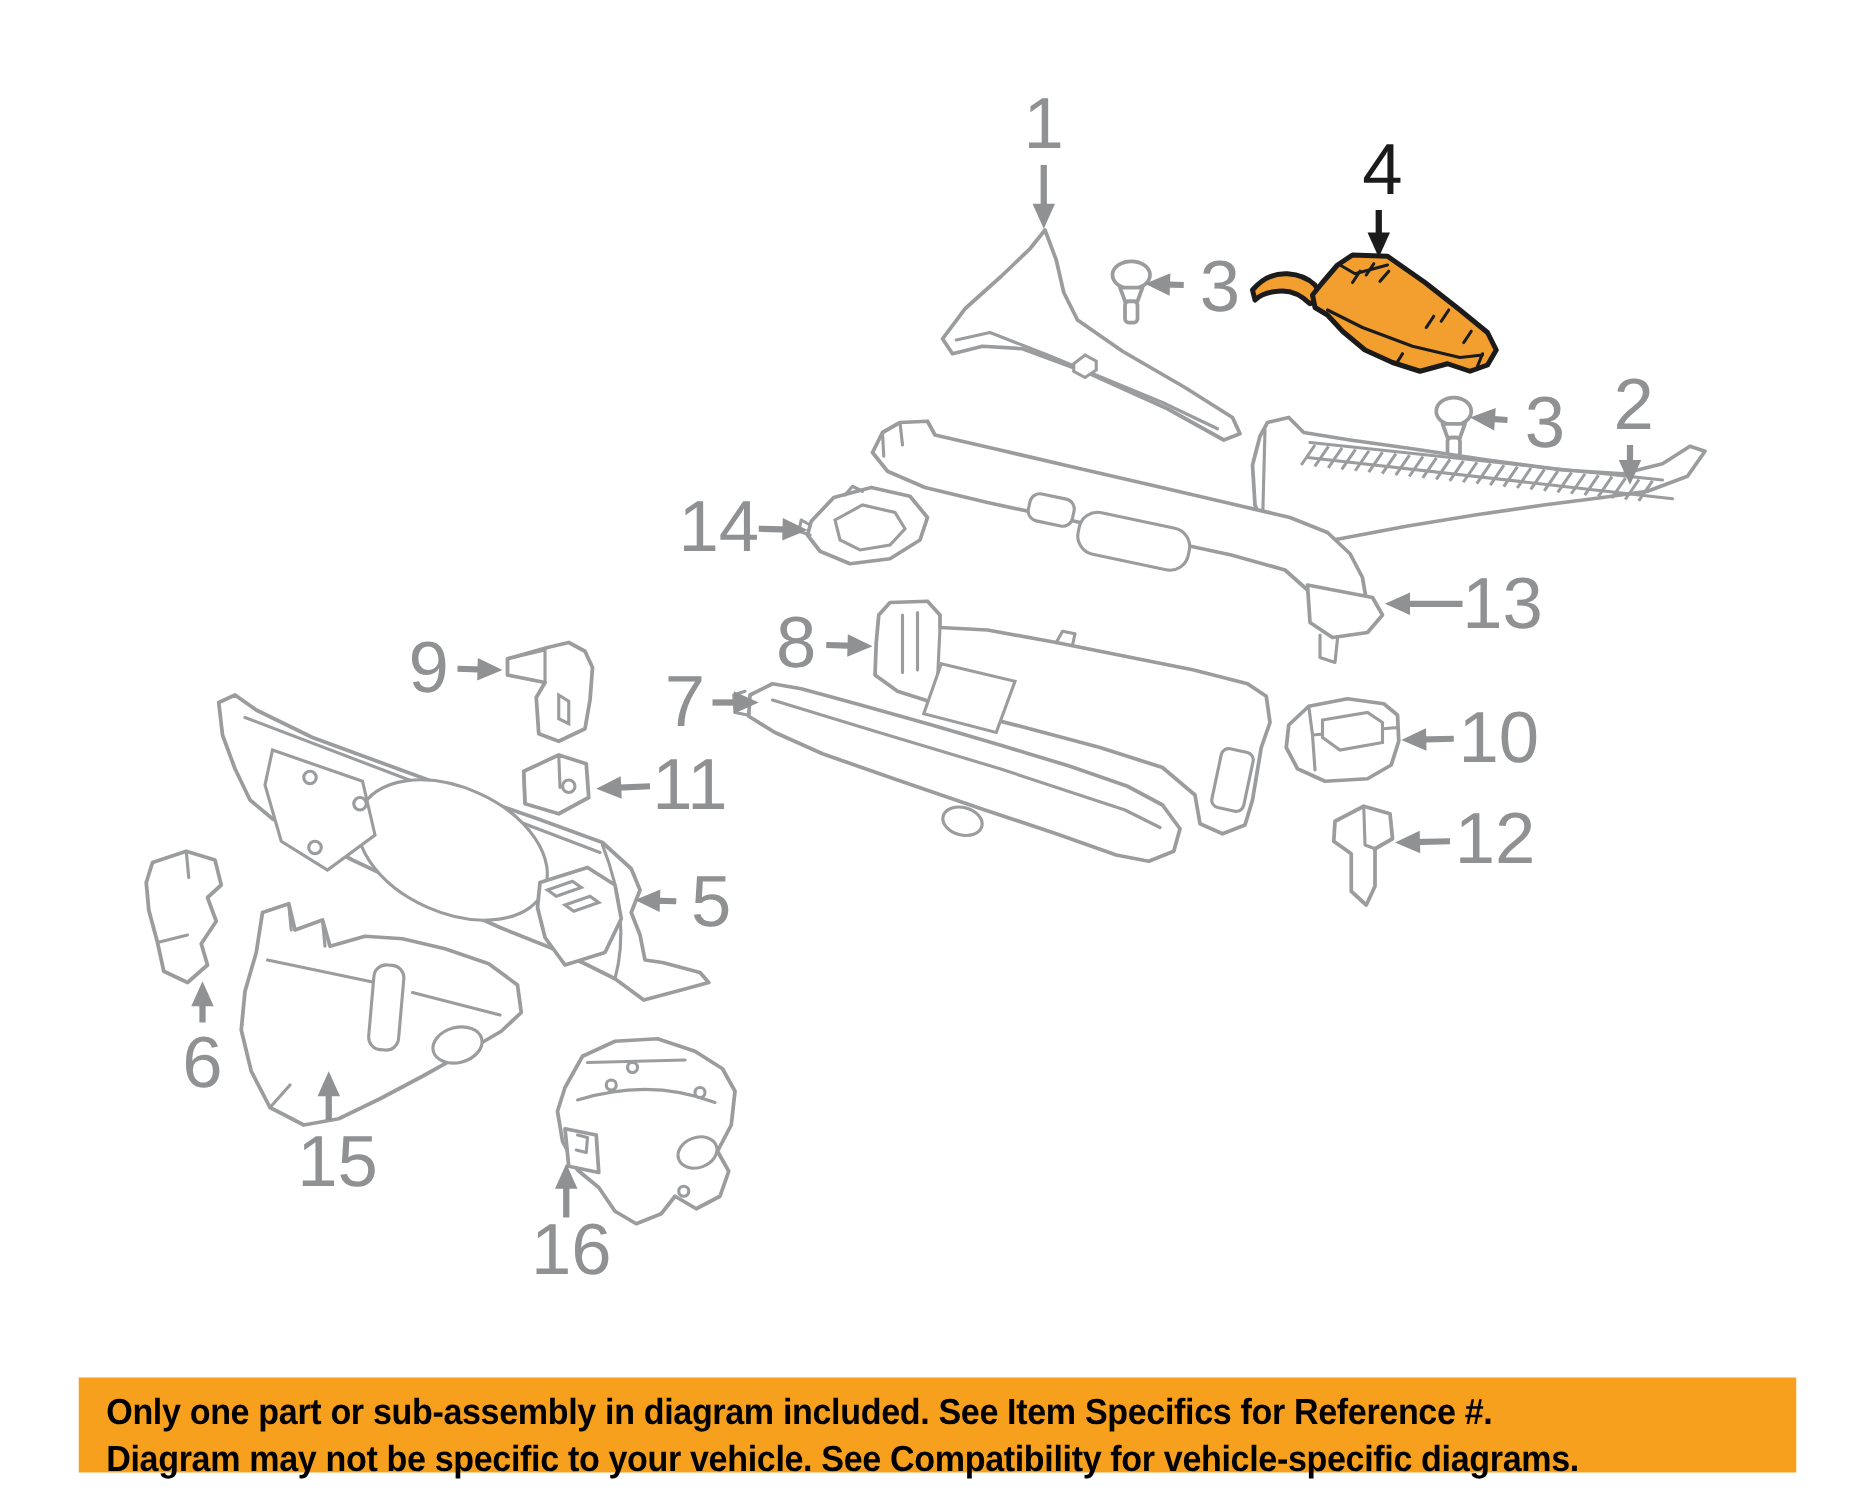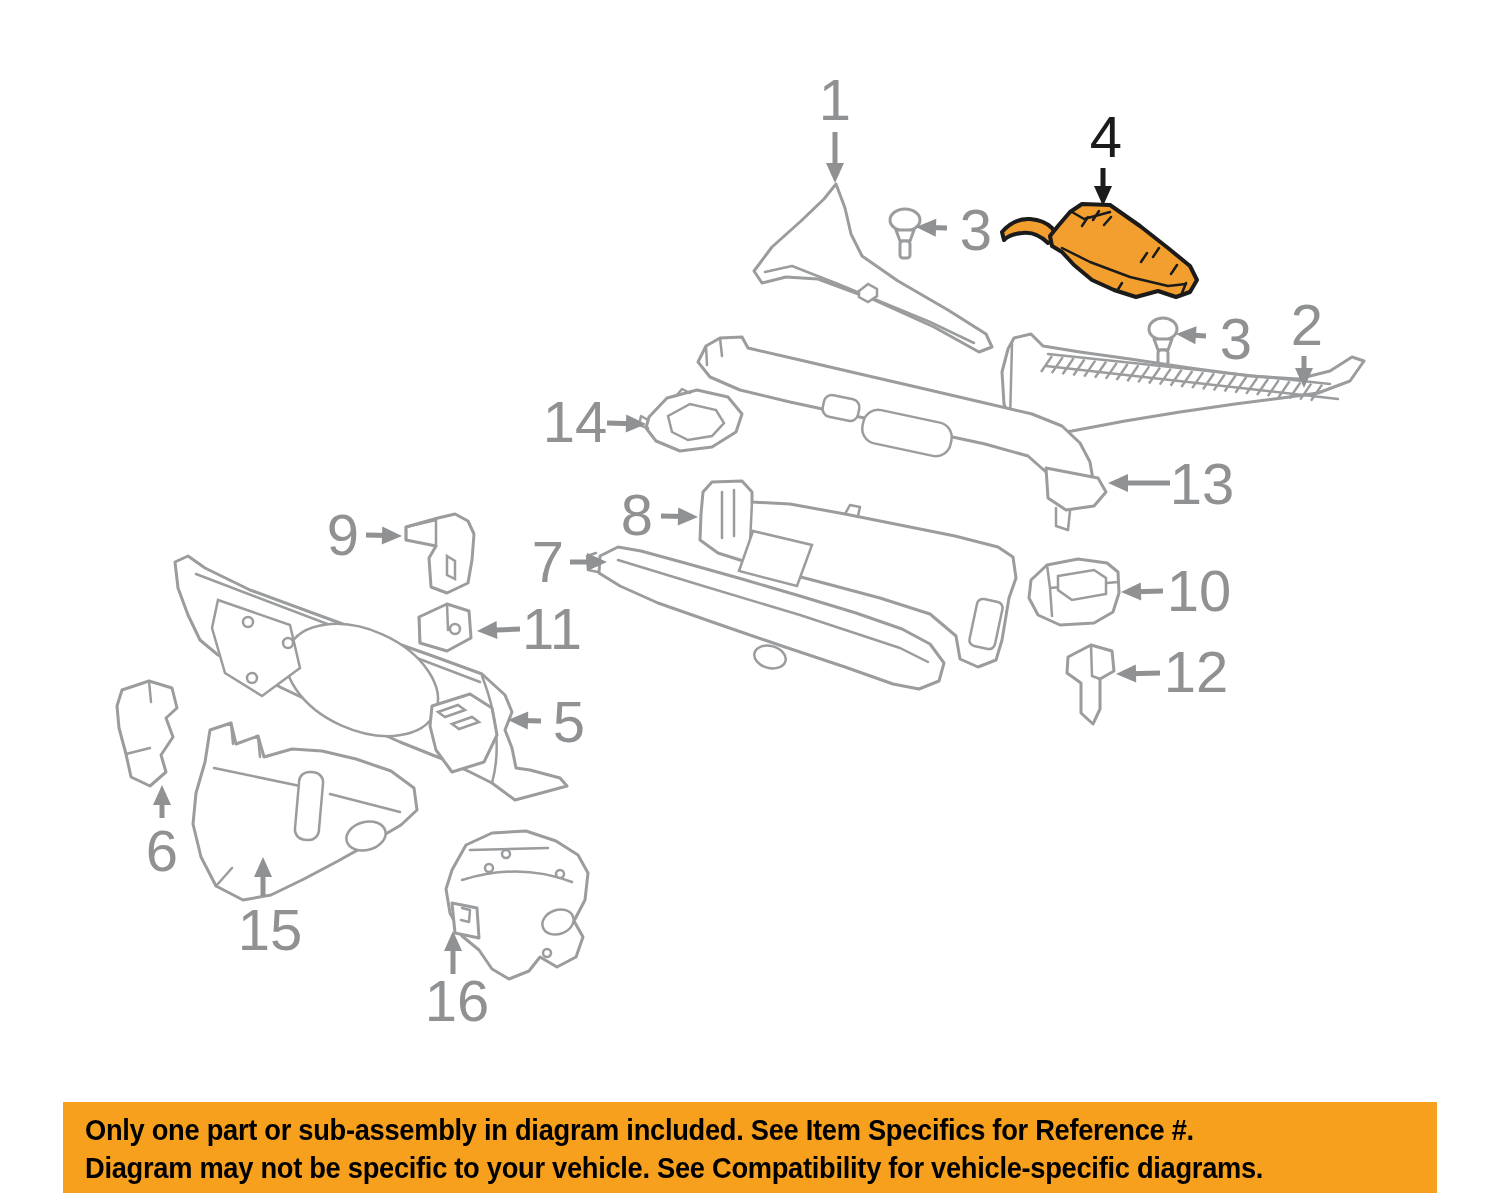--- a/index.html
+++ b/index.html
@@ -5,21 +5,21 @@
   html,body{margin:0;padding:0;background:#fff;}
   .stage{position:relative;width:1500px;height:1197px;background:var(--bg,#fff);overflow:hidden;
          font-family:"Liberation Sans",sans-serif;}
   svg.diagram{position:absolute;left:0;top:0;}
   .part{fill:#fff;stroke:var(--line);stroke-width:3;stroke-linejoin:round;stroke-linecap:round;}
   .detail{fill:none;stroke:var(--line);stroke-width:2.5;stroke-linejoin:round;stroke-linecap:round;}
   .hole{fill:#fff;stroke:var(--line);stroke-width:2.5;}
   .hl-part{fill:var(--hl-fill);stroke:var(--hl-stroke);stroke-width:4;stroke-linejoin:round;stroke-linecap:round;}
   .hl-detail{fill:none;stroke:var(--hl-stroke);stroke-width:2.5;stroke-linejoin:round;stroke-linecap:round;}
   .callout-num{font-family:"Liberation Sans",sans-serif;font-size:58px;}
-  .banner{position:absolute;left:63px;top:1102px;width:1374px;height:91px;
+  .banner{position:absolute;left:63px;top:1102px;width:1374px;height:76px;
           background:var(--banner-bg);color:var(--banner-text);
           box-sizing:border-box;padding:9px 0 0 22px;}
   .banner-line{font-weight:bold;font-size:29px;line-height:38px;white-space:nowrap;
                transform:scaleX(0.94);transform-origin:0 50%;letter-spacing:-0.3px;}
 </style>
 </head>
 <body>
 
 <div class="stage" style="--bg: #ffffff; --line: #9a9c9e; --hl-fill: #F29F2F; --hl-stroke: #1b1b1b; --banner-bg: #F6A01E; --banner-text: #000000;">
 

